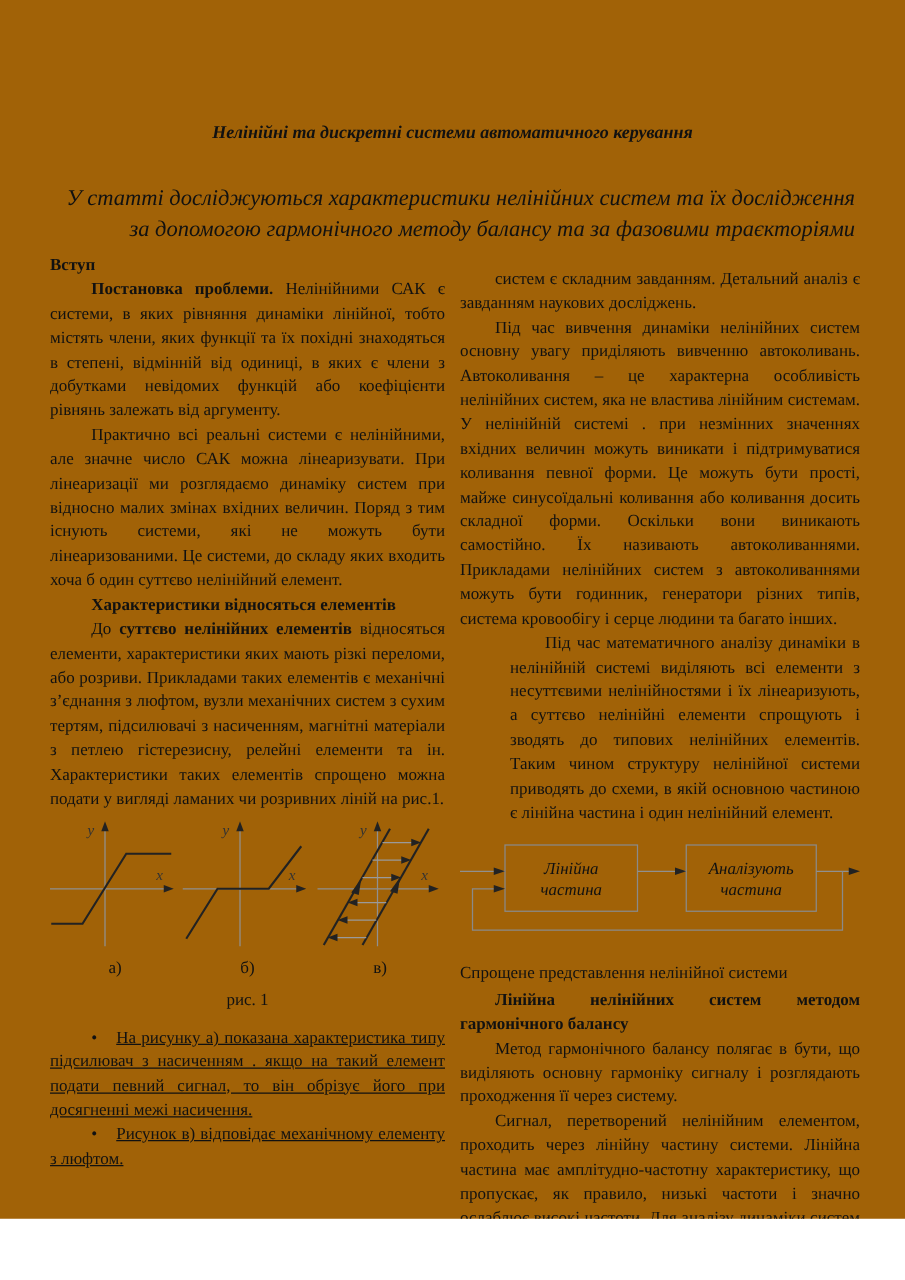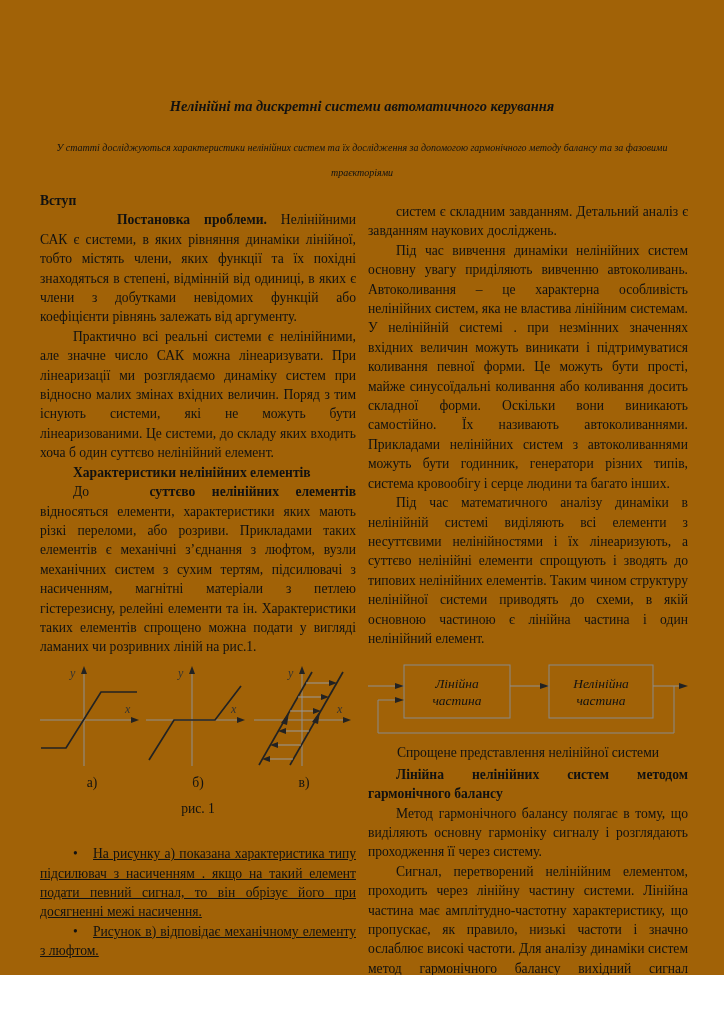--- a/index.html
+++ b/index.html
@@ -1,69 +1,69 @@
 <!DOCTYPE html>
 <html><head>
 <meta charset="utf-8">
 <style>
   html,body { margin:0; padding:0; background:#ffffff; }
   body { width:724px; height:1024px; font-family:"Liberation Serif", serif; color:#111; }
   .page { position:relative; width:724px; height:975px; overflow:hidden; background:#a16207; }
 
   .title { margin:97px 38px 0 38px; text-align:center; font-size:14.4px; font-weight:bold; font-style:italic; line-height:18px; }
-  .abstract { margin:20px 40px 0 40px; text-align:center; font-style:italic; font-size:10px; line-height:25px; }
+  .abstract { margin:31px 40px 0 40px; text-align:right; font-style:italic; font-size:18px; line-height:25px; }
 
   .columns { display:flex; gap:12px; margin:6px 36px 0 40px; }
   .col { width:320px; font-size:13.6px; line-height:19.4px; text-align:justify; }
 
   p { margin:0; text-indent:33px; }
   .h-center { text-align:left; font-weight:bold; text-indent:0; }
   .h-ind { font-weight:bold; }
-  b { font-weight:bold;margin-left:44px; }
+  b { font-weight:bold; }
 
   
   .fig-row { display:flex; justify-content:space-between; margin-top:6px; }
   .graph { width:104px; text-align:center; }
   .graph svg { display:block; }
   .graph-label { font-size:13.6px; line-height:16px; text-indent:0; text-align:center; margin-top:2px; }
-  .fig-caption { text-align:center; text-indent:0; margin-top:8px; margin-bottom:26px; }
+  .fig-caption { text-align:center; text-indent:0; margin-top:8px; margin-bottom:10px; }
   .axis { stroke:#909090; stroke-width:1; }
   .curve { stroke:#222; stroke-width:1.7; fill:none; }
   .thin { stroke:#9a9a9a; stroke-width:1; }
   .ah { fill:#222; }
   .axlbl { font-style:italic; font-size:12px; fill:#333; font-family:"Liberation Serif", serif; }
 
   
   .diagram { position:relative; width:322px; height:85px; margin-top:8px; }
   .diagram svg { position:absolute; left:0; top:0; }
   .diag-label { position:absolute; top:9px; height:53px; display:flex; align-items:center; justify-content:center;
                 font-style:italic; font-size:13.5px; line-height:17px; text-align:center; text-indent:0; }
   .diag-label.b1 { left:36px; width:106px; }
   .diag-label.b2 { left:181px; width:104px; }
   .diag-label span { display:block; width:80px; }
-  .diag-caption { text-align:center; text-indent:0; margin-top:2px; margin-bottom:2px; }
+  .diag-caption { text-indent:0; margin-top:16px; margin-bottom:2px; }
 
   .bullet { text-indent:33px;text-decoration:underline; }
   .bullet .mark { display:inline-block; width:20px; text-indent:0; }
 </style>
 </head>
 <body>
 
 <div class="page">
 
   <div class="title">Нелінійні та дискретні системи автоматичного керування</div>
   <div class="abstract">У статті досліджуються характеристики нелінійних систем та їх дослідження за допомогою гармонічного методу балансу та за фазовими траєкторіями</div>
 
   <div class="columns">
 
     <div class="col">
       <p class="h-center">Вступ</p>
       <p><b>Постановка проблеми.</b><span> Нелінійними САК є системи, в яких рівняння динаміки лінійної, тобто містять члени, яких функції та їх похідні знаходяться в степені, відмінній від одиниці, в яких є члени з добутками невідомих функцій або коефіцієнти рівнянь залежать від аргументу.</span></p>
       <p>Практично всі реальні системи є нелінійними, але значне число САК можна лінеаризувати. При лінеаризації ми розглядаємо динаміку систем при відносно малих змінах вхідних величин. Поряд з тим існують системи, які не можуть бути лінеаризованими. Це системи, до складу яких входить хоча б один суттєво нелінійний елемент.</p>
-      <p class="h-ind">Характеристики нелінійних елементів</p>
+      <p class="h-ind">Характеристики відносяться елементів</p>
       <p><span>До </span><b>суттєво нелінійних елементів</b><span> відносяться елементи, характеристики яких мають різкі переломи, або розриви. Прикладами таких елементів є механічні з’єднання з люфтом, вузли механічних систем з сухим тертям, підсилювачі з насиченням, магнітні матеріали з петлею гістерезисну, релейні елементи та ін. Характеристики таких елементів спрощено можна подати у вигляді ламаних чи розривних ліній на рис.1.</span></p>
 
       <div class="fig-row">
         <div class="graph">
           <svg width="104" height="110" viewBox="0 0 104 110">
             <line class="axis" x1="44" y1="9" x2="44" y2="103"></line>
             <line class="axis" x1="0" y1="57" x2="93" y2="57"></line>
             <polygon class="ah" points="44,3 41,11 47,11"></polygon>
             <polygon class="ah" points="99,57 91,54 91,60"></polygon>
             <text class="axlbl" x="30" y="14">y</text>
@@ -115,44 +115,44 @@
       <p class="fig-caption">рис. 1</p>
 
       <p class="bullet"><span class="mark">•</span><span>На рисунку а) показана характеристика типу підсилювач з насиченням . якщо на такий елемент подати певний сигнал, то він обрізує його при досягненні межі насичення.</span></p>
       <p class="bullet"><span class="mark">•</span><span>Рисунок в) відповідає механічному елементу з люфтом.</span></p>
 
     </div>
 
     <div class="col">
       <p style="text-indent:28px;margin-top:11px;">систем є складним завданням. Детальний аналіз є завданням наукових досліджень.</p>
       <p style="text-indent:28px;">Під час вивчення динаміки нелінійних систем основну увагу приділяють вивченню автоколивань. Автоколивання – це характерна особливість нелінійних систем, яка не властива лінійним системам. У нелінійній системі . при незмінних значеннях вхідних величин можуть виникати і підтримуватися коливання певної форми. Це можуть бути прості, майже синусоїдальні коливання або коливання досить складної форми. Оскільки вони виникають самостійно. Їх називають автоколиваннями. Прикладами нелінійних систем з автоколиваннями можуть бути годинник, генератори різних типів, система кровообігу і серце людини та багато інших.</p>
-      <p style="text-indent:28px;">Під час математичного аналізу динаміки в нелінійній системі виділяють всі елементи з несуттєвими нелінійностями і їх лінеаризують, а суттєво нелінійні елементи спрощують і зводять до типових нелінійних елементів. Таким чином структуру нелінійної системи приводять до схеми, в якій основною частиною є лінійна частина і один нелінійний елемент.</p>
+      <p style="text-indent:28px;margin-left:40px;">Під час математичного аналізу динаміки в нелінійній системі виділяють всі елементи з несуттєвими нелінійностями і їх лінеаризують, а суттєво нелінійні елементи спрощують і зводять до типових нелінійних елементів. Таким чином структуру нелінійної системи приводять до схеми, в якій основною частиною є лінійна частина і один нелінійний елемент.</p>
 
       <div class="diagram">
         <svg width="322" height="85" viewBox="0 0 322 85">
           <rect x="36" y="9" width="106" height="53" fill="none" stroke="#8a8a8a" stroke-width="1"></rect>
           <rect x="181" y="9" width="104" height="53" fill="none" stroke="#8a8a8a" stroke-width="1"></rect>
           <line class="axis" x1="0" y1="30" x2="36" y2="30"></line>
           <polygon class="ah" points="36,30 27,27 27,33"></polygon>
           <line class="axis" x1="142" y1="30" x2="181" y2="30"></line>
           <polygon class="ah" points="181,30 172,27 172,33"></polygon>
           <line class="axis" x1="285" y1="30" x2="314" y2="30"></line>
           <polygon class="ah" points="320,30 311,27 311,33"></polygon>
           <polyline points="306,30 306,77 10,77 10,44 30,44" fill="none" stroke="#8a8a8a" stroke-width="1"></polyline>
           <polygon class="ah" points="36,44 27,41 27,47"></polygon>
         </svg>
         <div class="diag-label b1">
             <span>Лінійна частина</span>
           </div>
         <div class="diag-label b2">
-            <span>Нелінійна частина</span>
+            <span>Аналізують частина</span>
           </div>
       </div>
       <p class="diag-caption">Спрощене представлення нелінійної системи</p>
 
       <p class="h-ind" style="text-indent:28px;">Лінійна нелінійних систем методом гармонічного балансу</p>
-      <p style="text-indent:28px;">Метод гармонічного балансу полягає в тому, що виділяють основну гармоніку сигналу і розглядають проходження її через систему.</p>
+      <p style="text-indent:28px;">Метод гармонічного балансу полягає в бути, що виділяють основну гармоніку сигналу і розглядають проходження її через систему.</p>
       <p style="text-indent:28px;">Сигнал, перетворений нелінійним елементом, проходить через лінійну частину системи. Лінійна частина має амплітудно-частотну характеристику, що пропускає, як правило, низькі частоти і значно ослаблює високі частоти. Для аналізу динаміки систем метод гармонічного балансу вихідний сигнал нелінійної частини розкладують у ряд Фур’є і виділяють у ньому основну гармоніку. Аналізують роботу лінійної системи і вивчають динаміку при виділеному гармонічному сигналі. Тобто лінійну систему розглядають як фільтр, який пропускає тільки сигнали певних частот. Ситуація виглядає так, що нелінійний елемент тільки змінює фазу й частоту синусоїдальних коливань, лінійна частина виконує перетворення того сигналу.</p>
 
     </div>
 
   </div>
 </div>
 
 </body></html>

